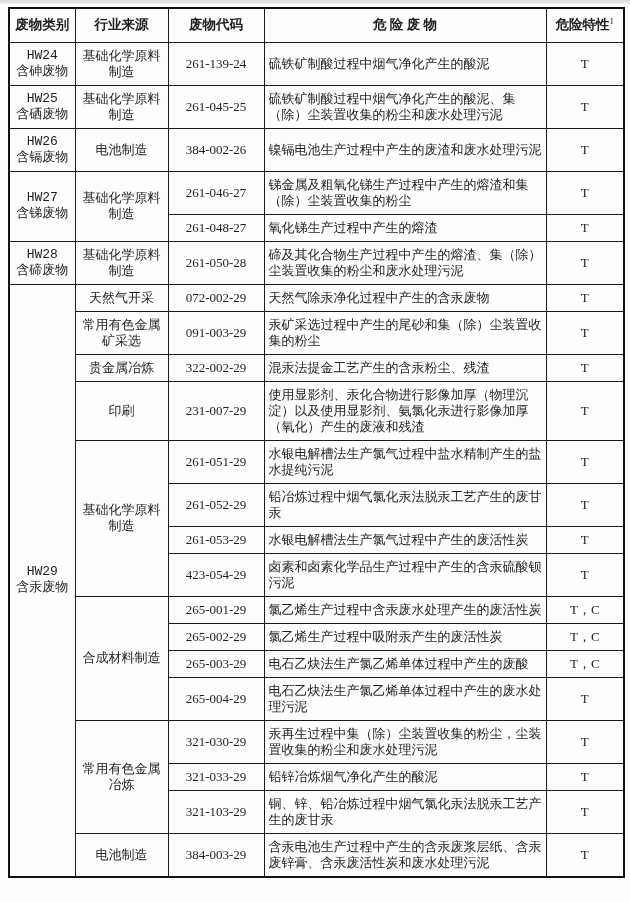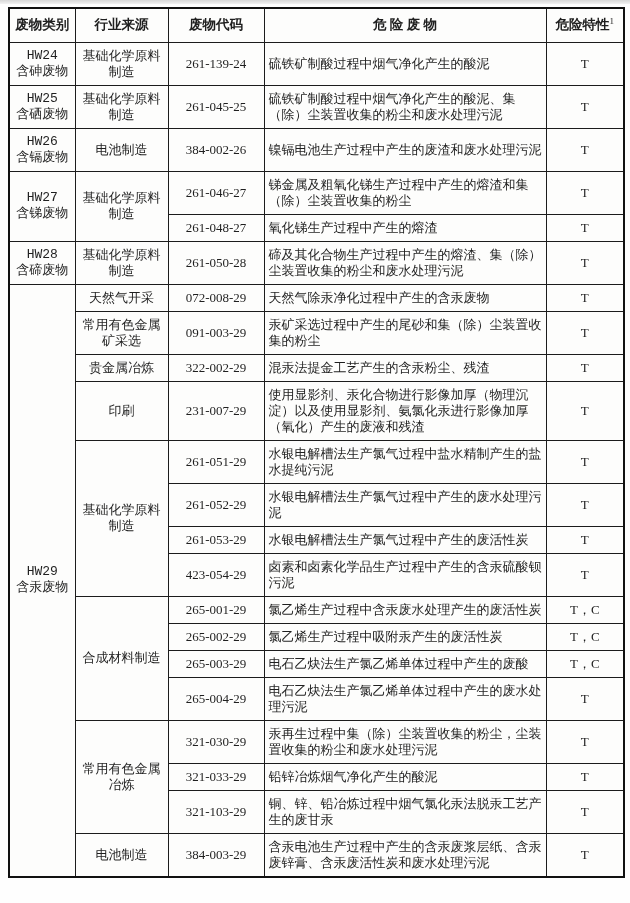--- a/index.html
+++ b/index.html
@@ -149,21 +149,21 @@
         <td class="code">261-050-28</td>
         <td class="desc">碲及其化合物生产过程中产生的熔渣、集（除）尘装置收集的粉尘和废水处理污泥</td>
         <td class="haz">T</td>
       </tr>
       <tr>
         <td class="cat" rowspan="16">
             <span class="cat-code">HW29</span>
             <span class="cat-name">含汞废物</span>
           </td>
         <td class="ind">天然气开采</td>
-        <td class="code">072-008-29</td>
+        <td class="code">072-002-29</td>
         <td class="desc">天然气除汞净化过程中产生的含汞废物</td>
         <td class="haz">T</td>
       </tr>
       <tr>
         <td class="ind">常用有色金属矿采选</td>
         <td class="code">091-003-29</td>
         <td class="desc">汞矿采选过程中产生的尾砂和集（除）尘装置收集的粉尘</td>
         <td class="haz">T</td>
       </tr>
       <tr>
@@ -179,21 +179,21 @@
         <td class="haz">T</td>
       </tr>
       <tr>
         <td class="ind" rowspan="4">基础化学原料制造</td>
         <td class="code">261-051-29</td>
         <td class="desc">水银电解槽法生产氯气过程中盐水精制产生的盐水提纯污泥</td>
         <td class="haz">T</td>
       </tr>
       <tr>
         <td class="code">261-052-29</td>
-        <td class="desc">水银电解槽法生产氯气过程中产生的废水处理污泥</td>
+        <td class="desc">铅冶炼过程中烟气氯化汞法脱汞工艺产生的废甘汞</td>
         <td class="haz">T</td>
       </tr>
       <tr>
         <td class="code">261-053-29</td>
         <td class="desc">水银电解槽法生产氯气过程中产生的废活性炭</td>
         <td class="haz">T</td>
       </tr>
       <tr>
         <td class="code">423-054-29</td>
         <td class="desc">卤素和卤素化学品生产过程中产生的含汞硫酸钡污泥</td>

